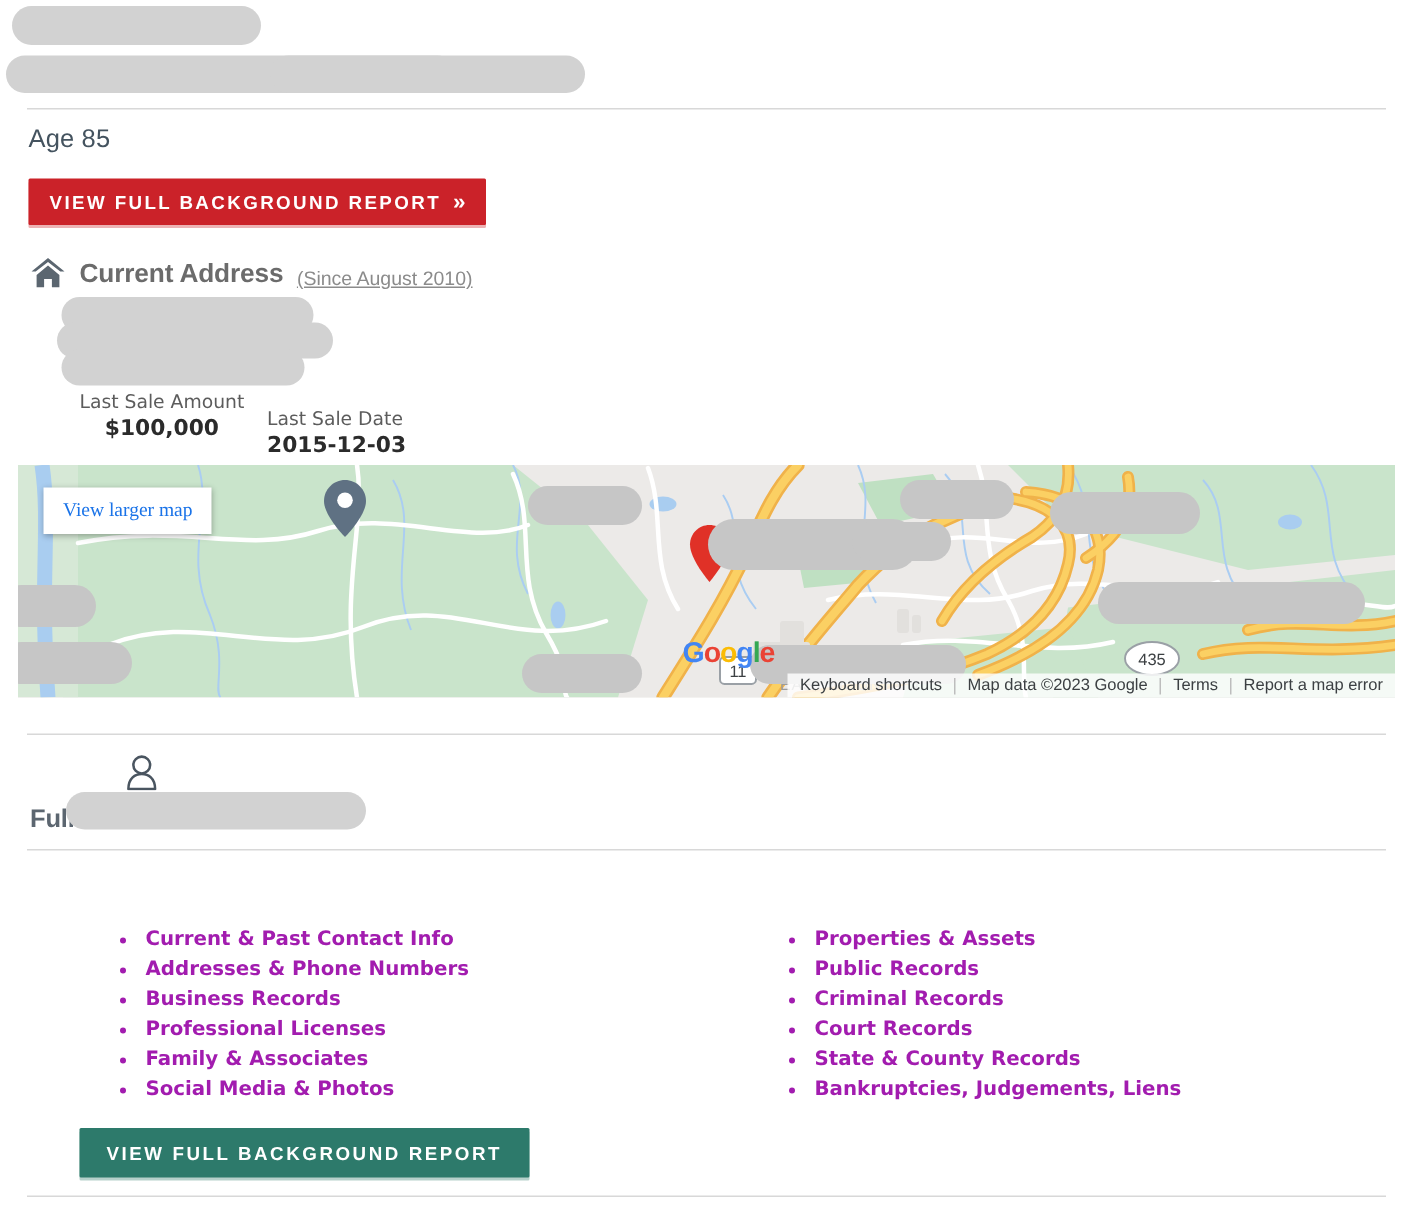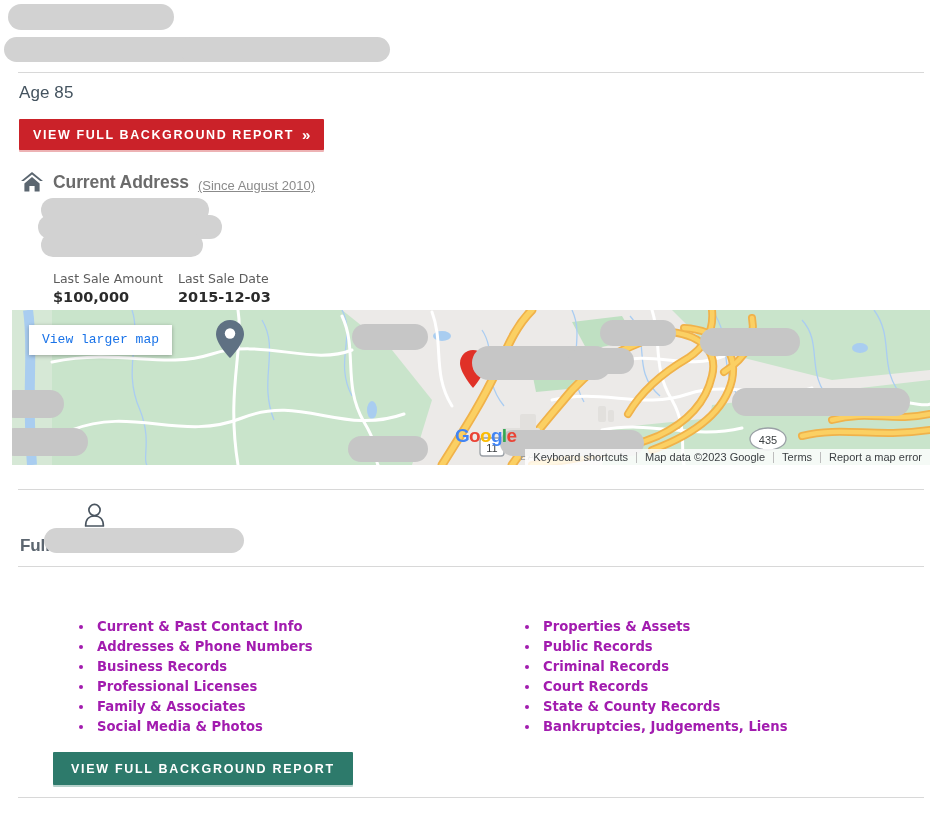--- a/index.html
+++ b/index.html
@@ -59,36 +59,36 @@
 
   
   #red-addr1 { left:41px; top:198px; width:168px; height:24px; border-radius:22px;}
   #red-addr2 { left:38px; top:215px; width:184px; height:24px; border-radius:22px;}
   #red-addr3 { left:41px; top:233px; width:162px; height:24px; border-radius:22px;}
 
   .sale { position:absolute; }
   .sale .lbl { font-size:12.5px; color:#5c5c5c; font-family:"DejaVu Sans", sans-serif; }
   .sale .val { font-size:14.5px; font-weight:bold; color:#2b2b2b; margin-top:3px;
                font-family:"DejaVu Sans", sans-serif; }
-  #sale-amount { left:53px; top:271px; }
+  #sale-amount { left:53px; top:260px;text-align:center; }
   #sale-date   { left:178px; top:271px; }
 
   
   #map {
     position:absolute; left:12px; top:310px; width:918px; height:155px;
     overflow:hidden; background:#e9e8e6;
   }
   #map svg { display:block; }
   #view-larger-map {
     position:absolute; left:29px; top:325px;
     background:#fff; color:#1a73e8;
     font-size:13px; padding:7px 13px 8px 13px;
     border:none; cursor:pointer;
     box-shadow:0 1px 4px rgba(0,0,0,0.3);
-    font-family:Liberation Mono, monospace;
+    font-family:Liberation Serif, serif;
   }
   .map-blob { position:absolute; background:#c6c6c6; border-radius:30px; }
 
   #map-attrib {
     position:absolute; right:0; bottom:0; height:16px;
     display:flex; align-items:center; gap:0;
     font-size:11px; color:#3c4043;
     background:rgba(255,255,255,0.82);
     font-family:"Liberation Sans", sans-serif;
   }

